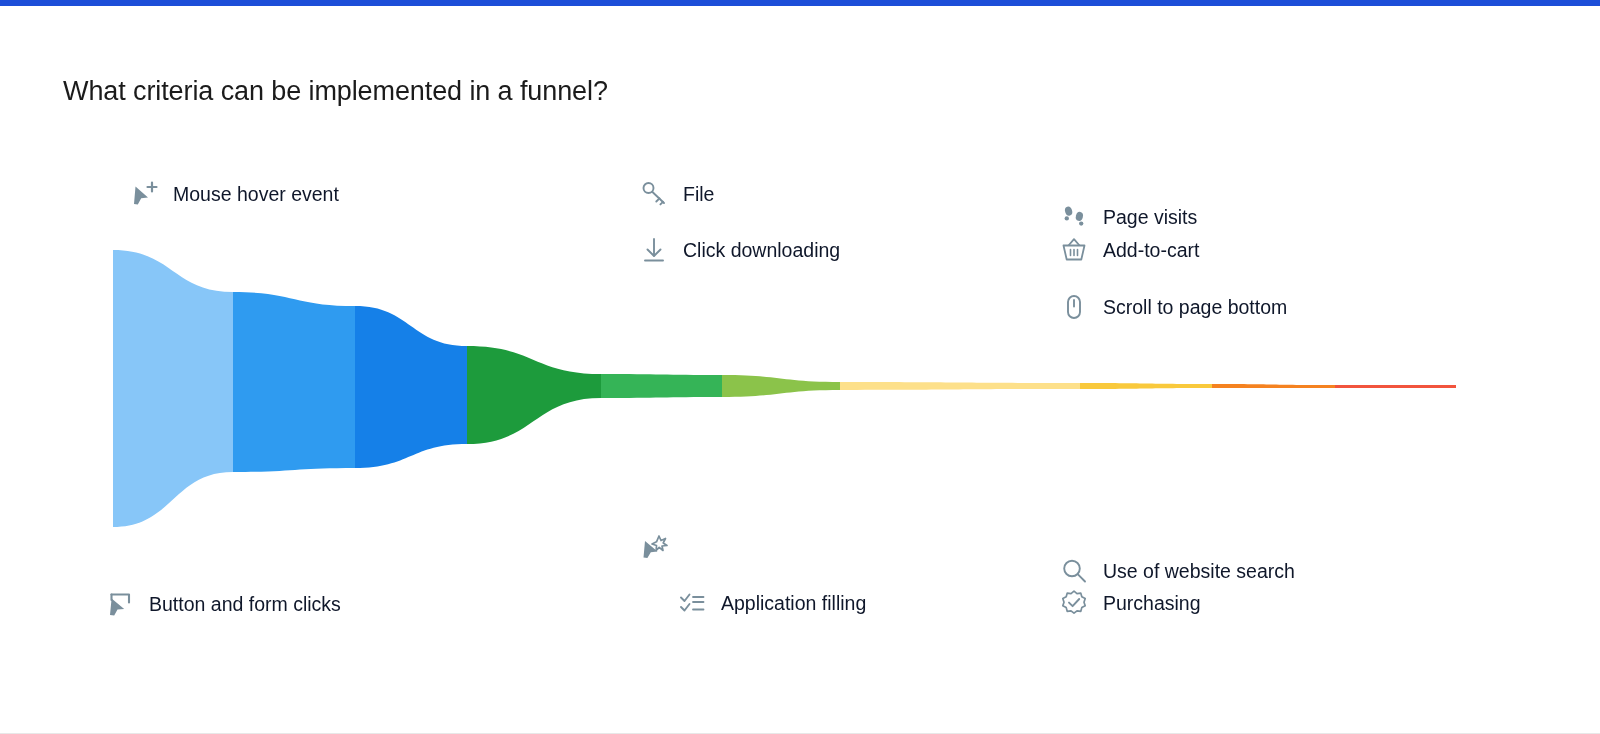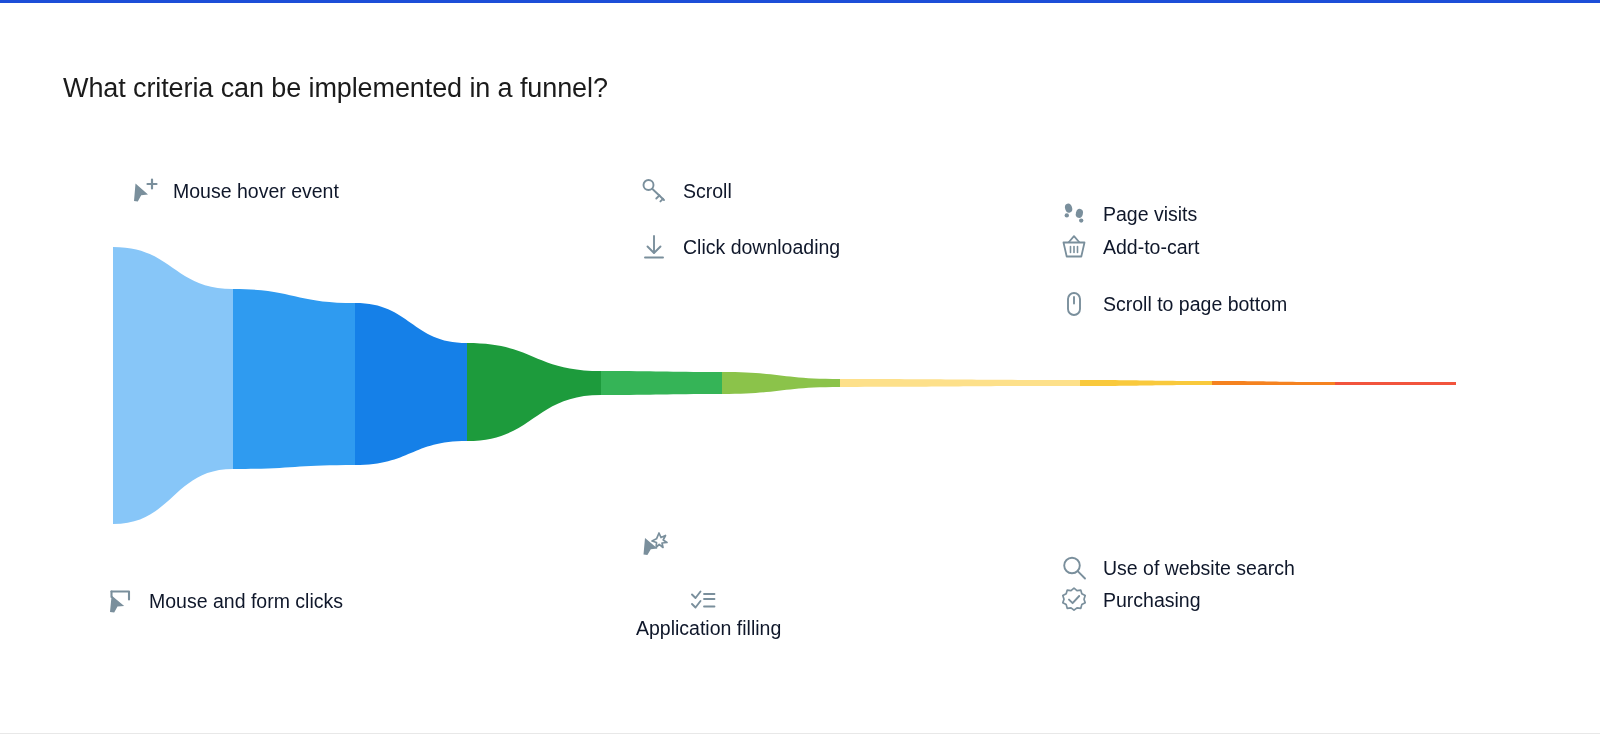--- a/index.html
+++ b/index.html
@@ -6,21 +6,21 @@
   html, body {
     width: 1600px; height: 734px;
     background: #ffffff;
     font-family: "Liberation Sans", sans-serif;
     overflow: hidden;
   }
   #page {
     position: relative;
     width: 1600px; height: 734px;
     background: #ffffff;
-    border-top: 3px solid #1d4ed8;
+    border-top: 6px solid #1d4ed8;
     border-bottom: 1px solid #e8e8e8;
   }
   #page-title {
     position: absolute;
     left: 63px; top: 70px;
     font-size: 27px;
     font-weight: 400;
     color: #1b1b1b;
     letter-spacing: -0.1px;
     white-space: nowrap;
@@ -84,21 +84,21 @@
         <span class="criteria-label">Mouse hover event</span>
       </div>
       <div class="criteria-item" style="left: 637px; top: 171px;">
         <span class="criteria-icon">
           <svg width="28" height="28" viewBox="0 0 28 28">
             <circle cx="8.5" cy="8" r="5" fill="none" stroke="currentColor" stroke-width="1.9"></circle>
             <path d="M12.2 11.8 L24 23" fill="none" stroke="currentColor" stroke-width="1.9" stroke-linecap="round"></path>
             <path d="M19.5 18.3 L16.3 21.5 M23 21.8 L20.4 24.4" fill="none" stroke="currentColor" stroke-width="1.9" stroke-linecap="round"></path>
           </svg>
         </span>
-        <span class="criteria-label">Scroll</span>
+        <span class="criteria-label">File</span>
       </div>
       <div class="criteria-item" style="left: 637px; top: 227px;">
         <span class="criteria-icon">
           <svg width="28" height="28" viewBox="0 0 28 28">
             <path d="M14 3 L14 19.5" stroke="currentColor" stroke-width="1.9" stroke-linecap="round"></path>
             <path d="M7.5 13.5 L14 20 L20.5 13.5" fill="none" stroke="currentColor" stroke-width="1.9" stroke-linecap="round" stroke-linejoin="round"></path>
             <path d="M5 24.5 L23 24.5" stroke="currentColor" stroke-width="1.9" stroke-linecap="round"></path>
           </svg>
         </span>
         <span class="criteria-label">Click downloading</span>
@@ -134,31 +134,31 @@
         <span class="criteria-label">Scroll to page bottom</span>
       </div>
       <div class="criteria-item" style="left: 103px; top: 581px;">
         <span class="criteria-icon">
           <svg width="30" height="30" viewBox="0 0 30 30">
             <path d="M6.5 5.5 L24 5.5 L24 13.5" fill="none" stroke="currentColor" stroke-width="2.1" stroke-linecap="round" stroke-linejoin="round"></path>
             <path d="M6.5 5.5 L6.5 11" fill="none" stroke="currentColor" stroke-width="2.1" stroke-linecap="round"></path>
             <path d="M5 26 L6.6 9.5 L19.2 20 L12.5 20.6 L9.2 26.4 Z" fill="currentColor"></path>
           </svg>
         </span>
-        <span class="criteria-label">Mouse and form clicks</span>
+        <span class="criteria-label">Button and form clicks</span>
       </div>
       <div class="criteria-item" style="left: 637px; top: 524px;">
         <span class="criteria-icon">
           <svg width="30" height="30" viewBox="0 0 30 30">
             <path d="M4.5 25.5 L6 9 L18.5 19.5 L11.8 20.2 L8.4 26 Z" fill="currentColor"></path>
             <path d="M20 4 L22 8.5 L26.5 6.5 L24.2 11 L28 13.5 L23 14 L24 18.5 L20.2 15.4 L17.2 18.5 L17.5 13.5 L13 12 L17.5 9.8 Z" fill="none" stroke="currentColor" stroke-width="1.7" stroke-linejoin="round"></path>
           </svg>
         </span>
       </div>
-      <div class="criteria-item" style="left: 624px; top: 580px; flex-direction: column;">
+      <div class="criteria-item" style="left: 675px; top: 580px;">
         <span class="criteria-icon">
           <svg width="28" height="28" viewBox="0 0 28 28">
             <path d="M3 8.5 L6.5 12 L11.5 5.5" fill="none" stroke="currentColor" stroke-width="1.9" stroke-linecap="round" stroke-linejoin="round"></path>
             <path d="M3 18 L6.5 21.5 L11.5 15" fill="none" stroke="currentColor" stroke-width="1.9" stroke-linecap="round" stroke-linejoin="round"></path>
             <path d="M15 8 L25.5 8 M15 13 L25.5 13 M15 20.5 L25.5 20.5" stroke="currentColor" stroke-width="1.8" stroke-linecap="round"></path>
           </svg>
         </span>
         <span class="criteria-label">Application filling</span>
       </div>
       <div class="criteria-item" style="left: 1057px; top: 548px;">

